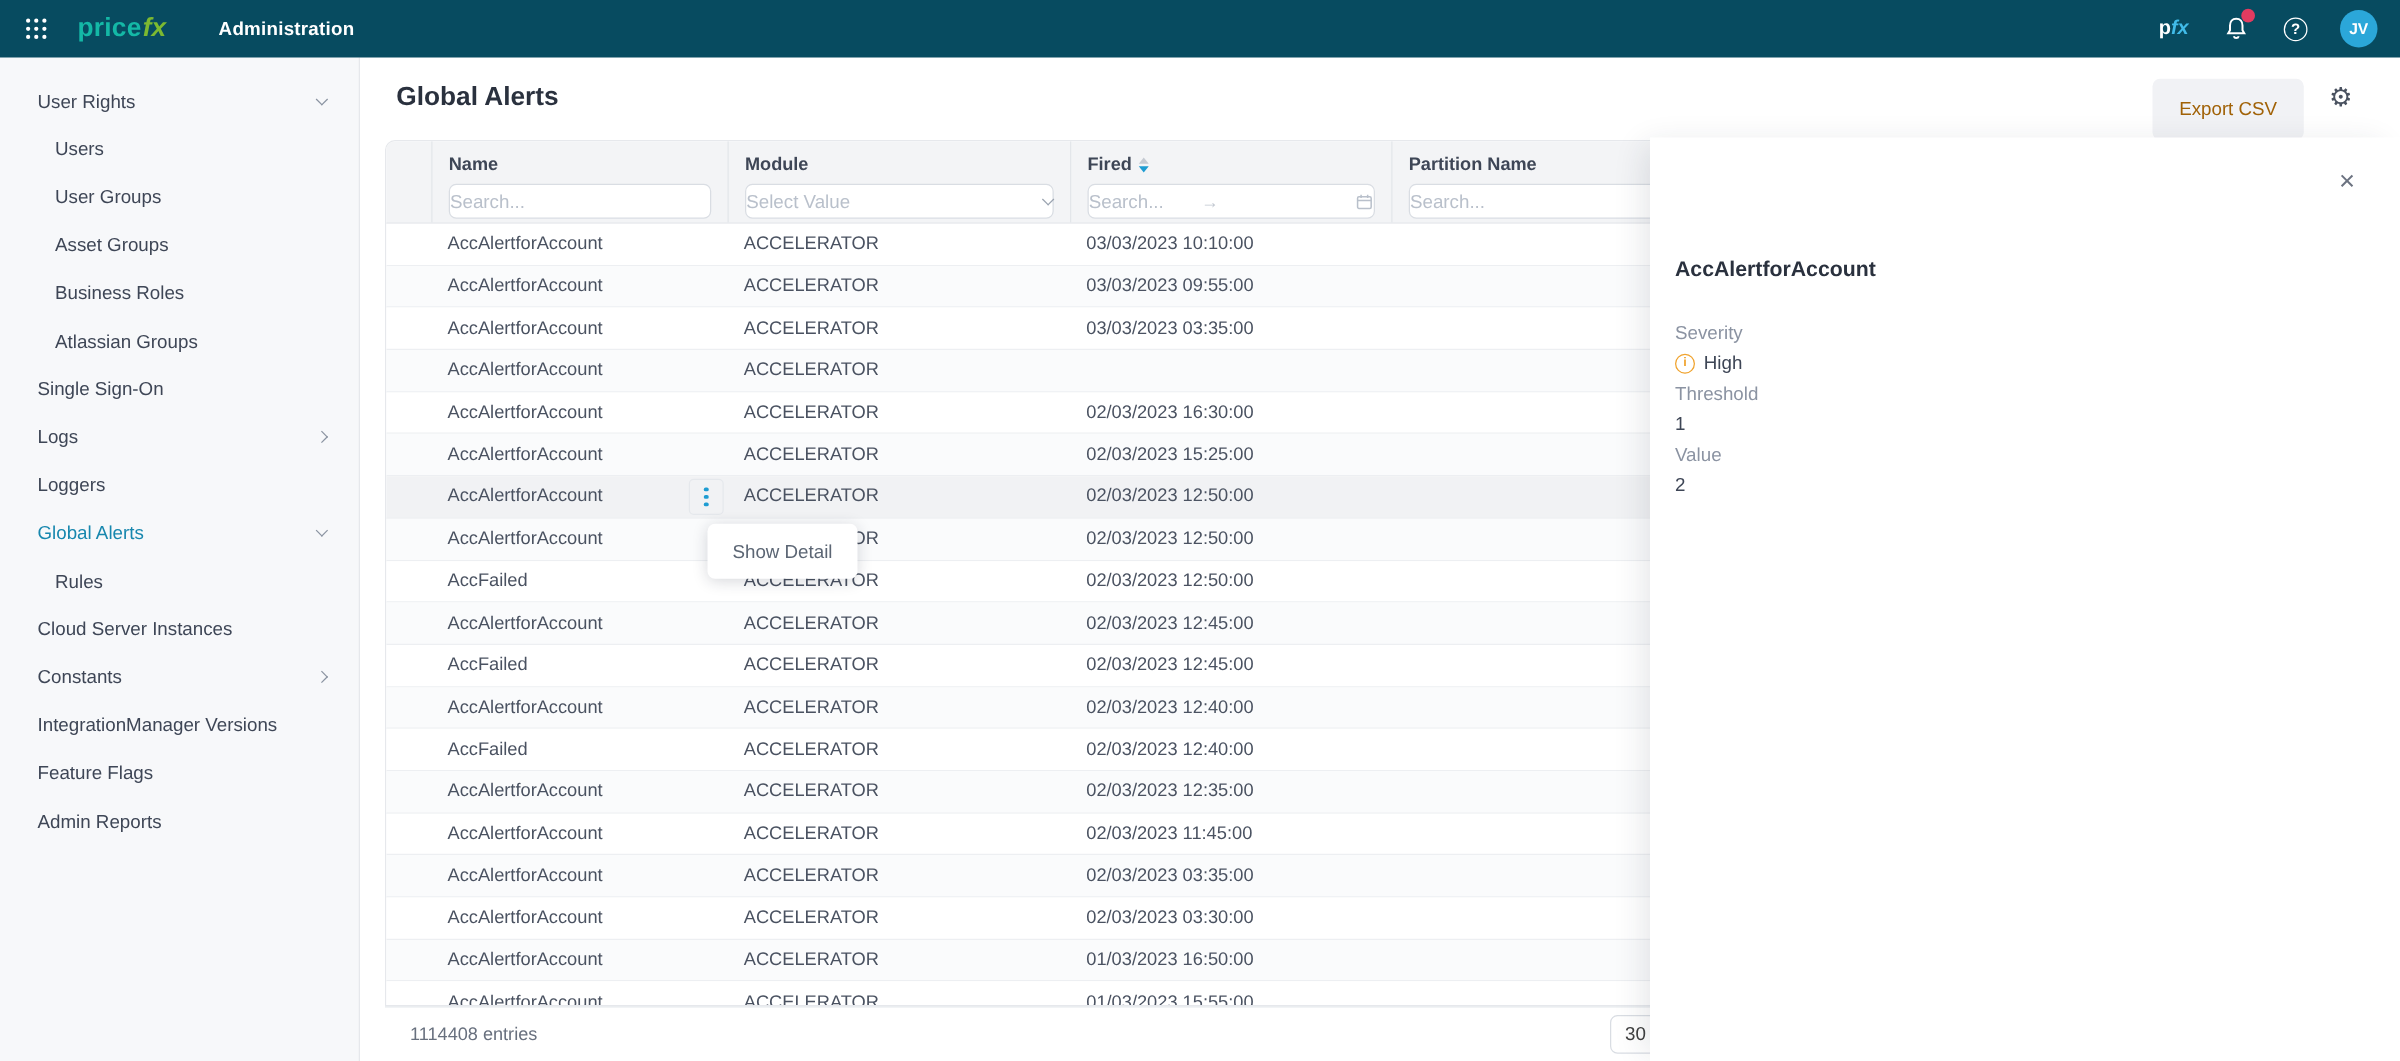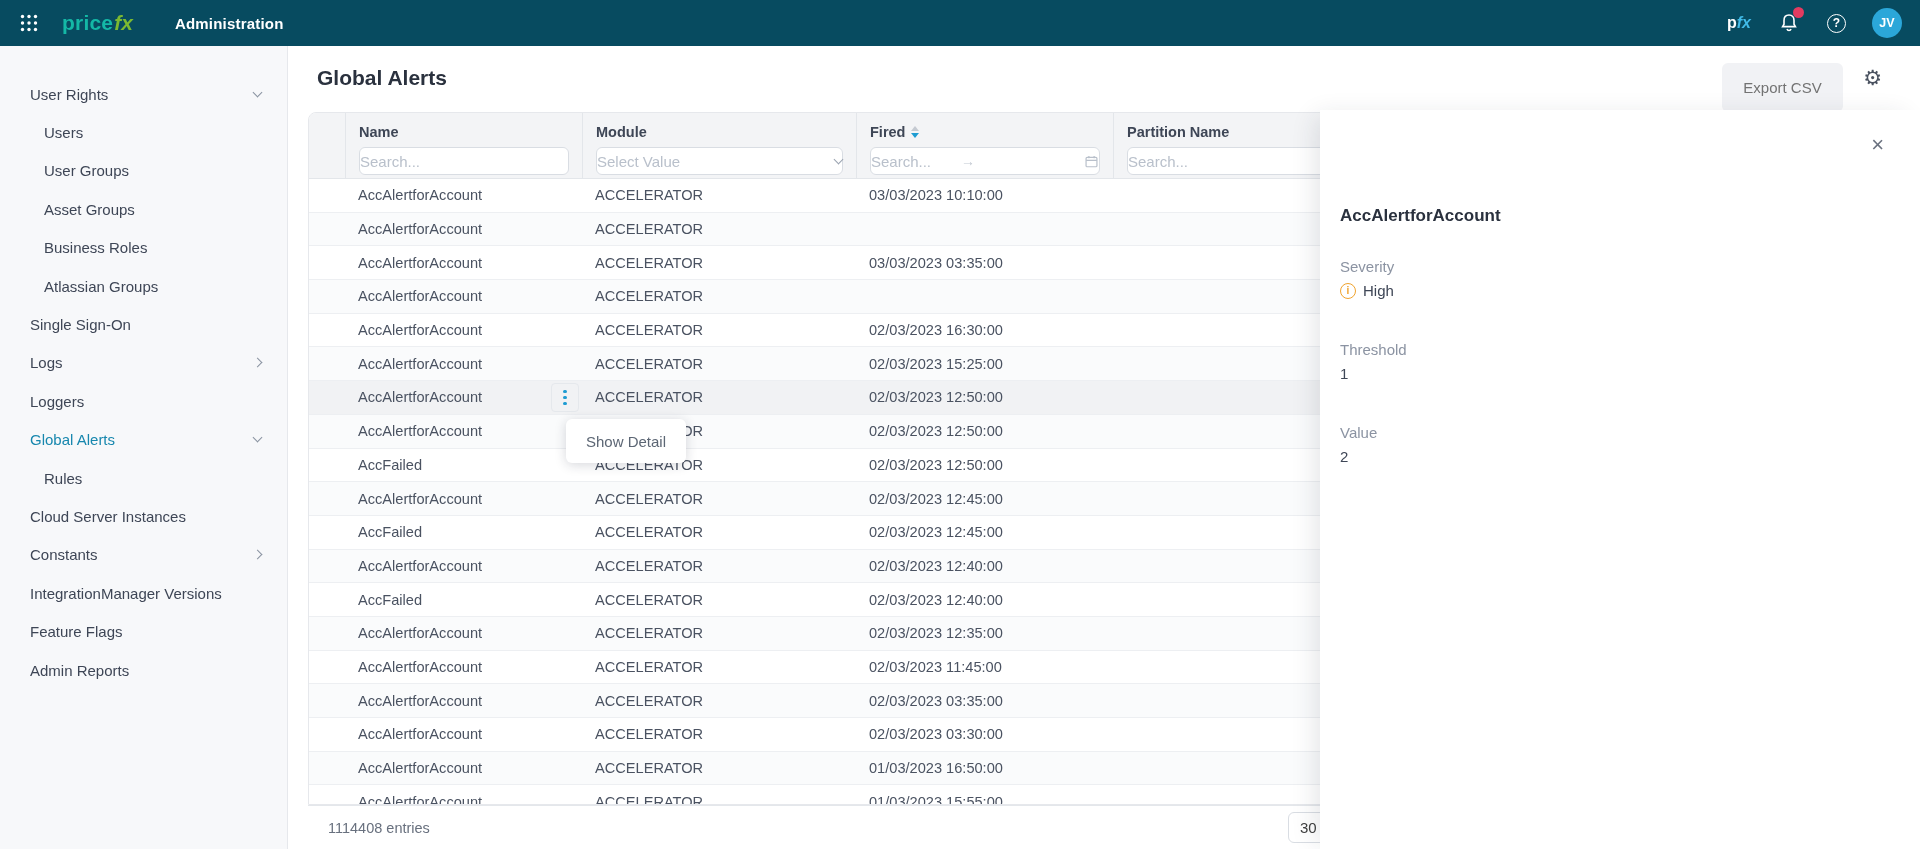--- a/index.html
+++ b/index.html
@@ -23,35 +23,35 @@
   .badge-dot { position:absolute; right:-3px; top:-4px; width:11px; height:11px;
     border-radius:50%; background:#E23B60; }
   .help-circle { width:19px; height:19px; border:1.7px solid #fff; border-radius:50%;
     color:#fff; font-size:12px; font-weight:700; display:flex; align-items:center;
     justify-content:center; cursor:pointer; }
   .avatar { width:30px; height:30px; border-radius:50%; background:#2BA7D9; color:#fff;
     font-size:12.5px; font-weight:700; display:flex; align-items:center; justify-content:center; cursor:pointer; }
 
   
   .sidebar { position:absolute; left:0; top:46px; width:288px; bottom:0;
-    background:#F7F8FA; border-right:1px solid #E6E8EC; padding-top:29px; z-index:10; }
+    background:#F7F8FA; border-right:1px solid #E6E8EC; padding-top:16px; z-index:10; }
   .side-item { height:38.4px; display:flex; align-items:center; padding:0 26px 0 30px;
     font-size:15px; color:#3E4656; cursor:pointer; }
   .side-item.sub { padding-left:44px; }
   .side-item.active { color:#1787AE; }
   .chev { width:7px; height:7px; border-right:1.6px solid #8A93A1; border-bottom:1.6px solid #8A93A1;
     display:inline-block; margin-left:auto; }
   .chev.down { transform:rotate(45deg); margin-top:-4px; }
   .chev.right { transform:rotate(-45deg); }
 
   
   .main-head { position:absolute; left:288px; top:46px; right:0; height:66px; background:#fff; z-index:5; }
   .page-title { position:absolute; left:29px; top:20px; font-size:21px; font-weight:700; color:#2A313E; }
   .export-btn { position:absolute; right:77px; top:17px; width:121px; height:49px;
-    background:#F1F2F5; color:#737373; border:none; border-radius:6px; font-size:15px;
+    background:#F1F2F5; color:#a16207; border:none; border-radius:6px; font-size:15px;
     font-family:inherit; cursor:default; }
   .gear-btn { position:absolute; right:38px; top:22px; font-size:21px; color:#4A5260;
     font-family:"DejaVu Sans", sans-serif; cursor:pointer; line-height:1; }
 
   
   .card { position:absolute; left:308px; top:112px; width:1090px; height:693px;
     background:#fff; border:1px solid #E6E8EC; border-radius:8px 8px 0 0; overflow:hidden; z-index:6; }
   .tgrid { display:grid; grid-template-columns:36px 237px 274px 257px 1fr; }
   .thead { background:#F3F4F6; height:66px; border-bottom:1px solid #E3E6EA; }
   .th { padding:10px 13px 0 13px; border-left:1px solid #E3E6EA; }
@@ -98,21 +98,21 @@
     border:1px solid #D9DDE3; border-radius:6px; display:flex; align-items:center;
     padding-left:11px; font-size:15px; color:#404040; background:#fff; cursor:pointer; }
 
   
   .panel { position:absolute; left:1320px; top:110px; right:0; bottom:0; background:#fff;
     z-index:30; box-shadow:-10px 0 24px -6px rgba(30,40,60,.12); }
   .panel-close { position:absolute; top:24px; right:36px; font-size:22px; color:#6B7280;
     background:none; border:none; cursor:pointer; line-height:1; font-family:inherit; }
   .panel-body { padding-left:20px; }
   .panel-title { padding-top:96px; font-size:17px; font-weight:600; color:#2A313E; }
-  .fgroup { margin-top:42px; }
+  .fgroup { margin-top:8px; }
   .fgroup.first { margin-top:32px; }
   .flabel { font-size:15px; color:#8B93A2; margin-bottom:7px; }
   .fvalue { font-size:15px; color:#3E4656; display:flex; align-items:center; gap:7px; }
   .sev-icon { width:16px; height:16px; border:1.7px solid #F0A32E; border-radius:50%;
     color:#F0A32E; font-size:10px; font-weight:700; display:inline-flex; align-items:center;
     justify-content:center; font-style:normal; }
 </style>
 </head>
 <body>
 
@@ -282,20 +282,23 @@
         <div class="td partition"></div>
       </div>
       <div class="trow tgrid even">
         <div class="td handle"></div>
         <div class="td name">
           <span>AccAlertforAccount</span>
         </div>
         <div class="td module">
           <span>ACCELERATOR</span>
         </div>
+        <div class="td fired">
+          <span>03/03/2023 09:55:00</span>
+        </div>
         <div class="td partition"></div>
       </div>
       <div class="trow tgrid">
         <div class="td handle"></div>
         <div class="td name">
           <span>AccAlertforAccount</span>
         </div>
         <div class="td module">
           <span>ACCELERATOR</span>
         </div>

